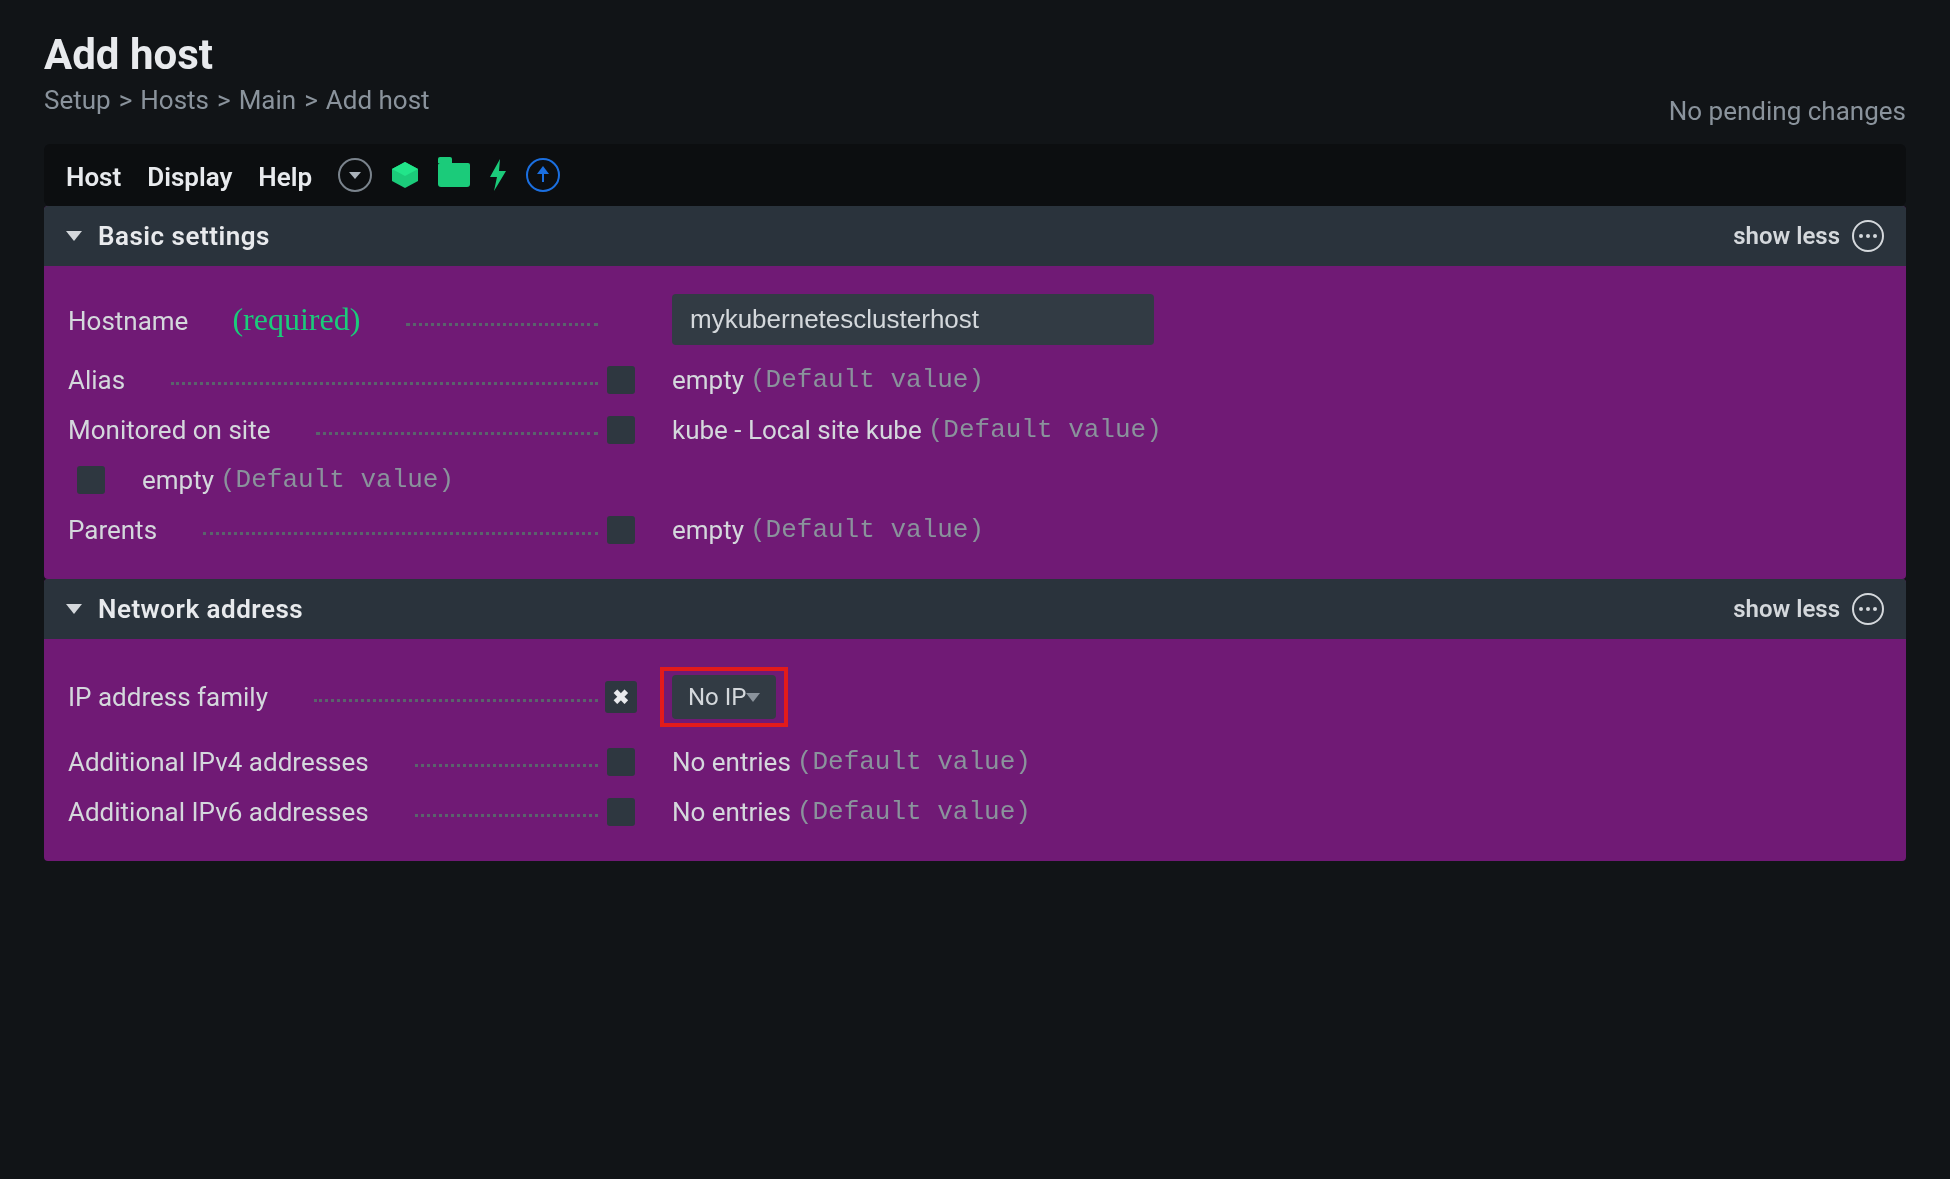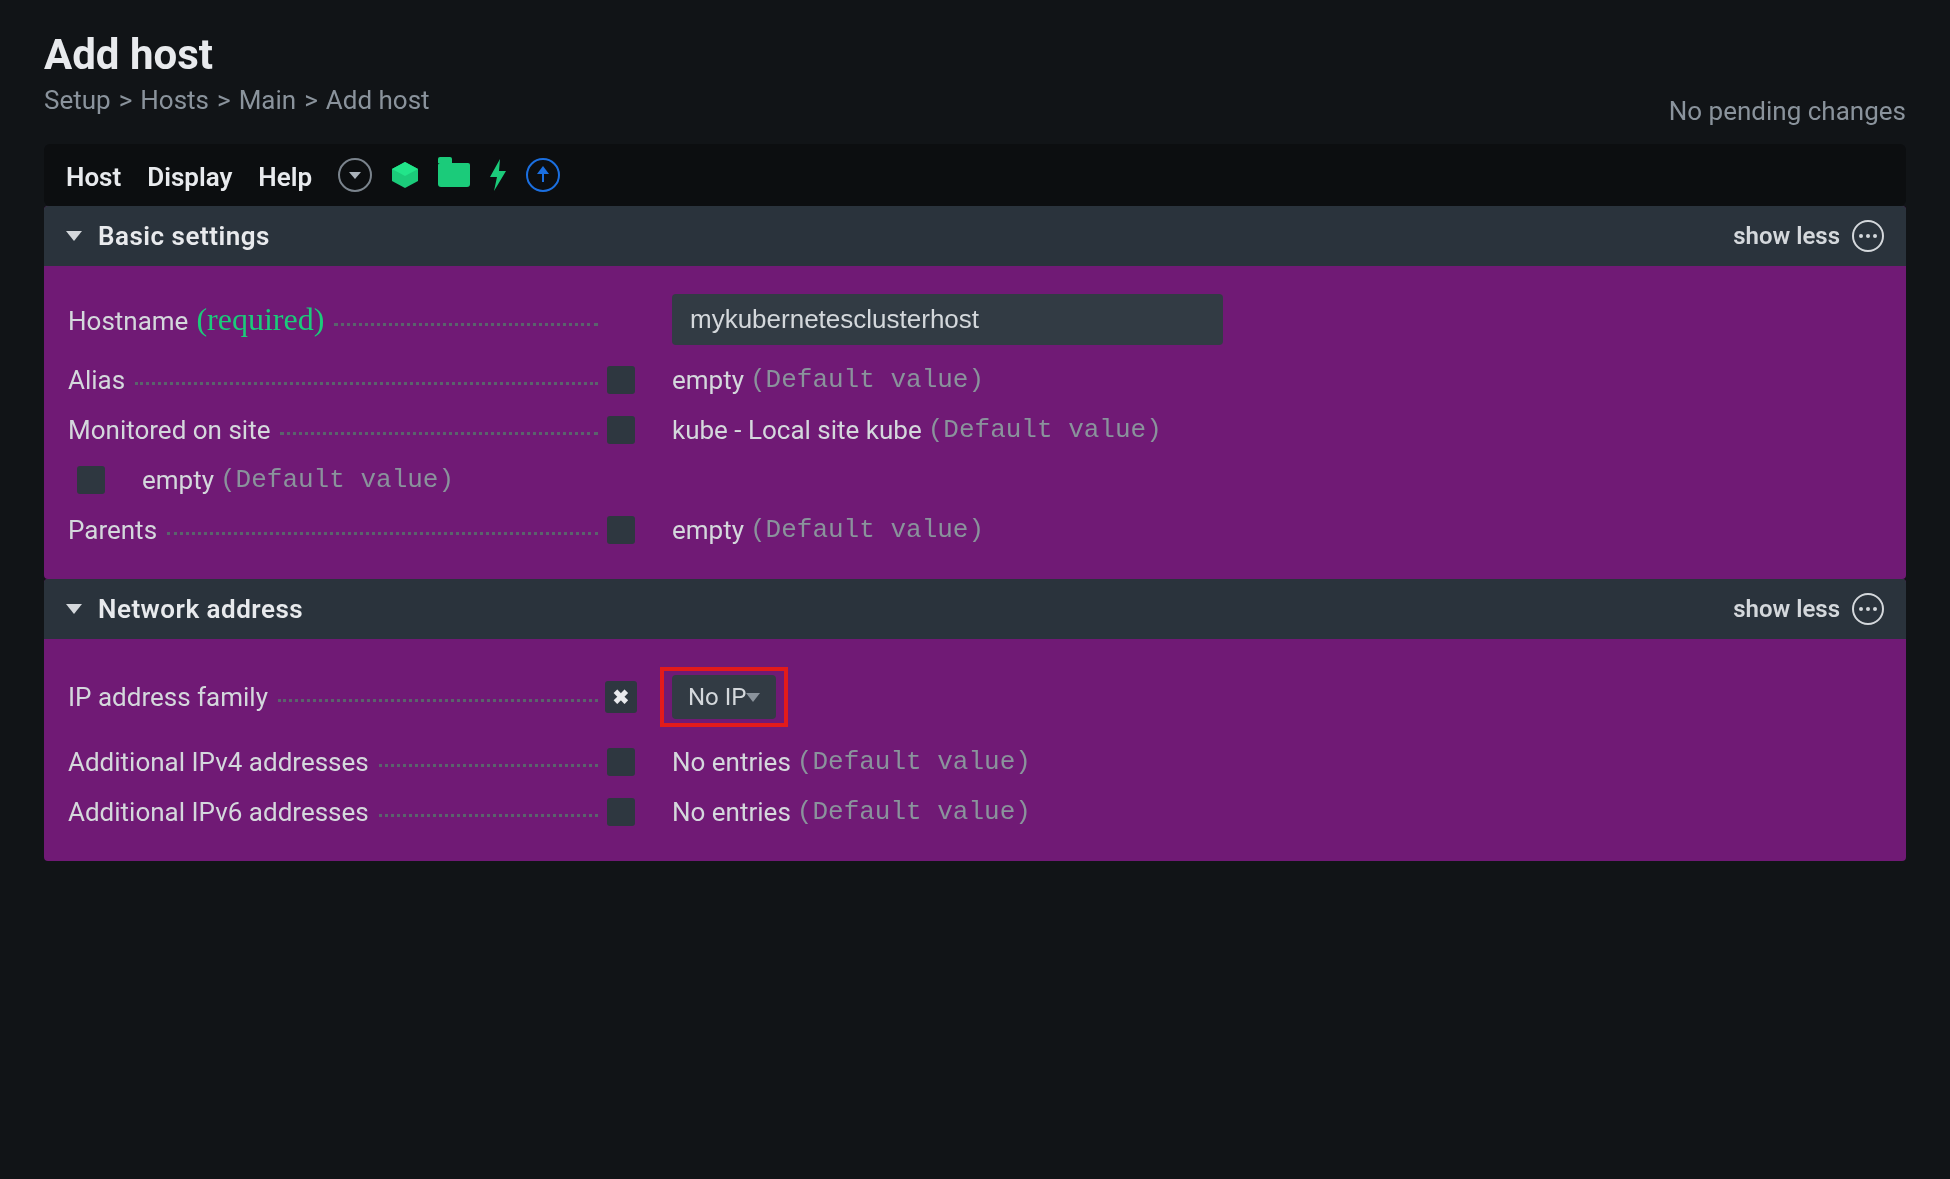--- a/index.html
+++ b/index.html
@@ -166,20 +166,21 @@
 .field-row {
   display: flex;
   align-items: center;
   padding: 10px 0;
 }
 .field-label-wrap {
   width: 530px;
   display: flex;
   align-items: baseline;
   white-space: nowrap;
+  gap: 36px;
 }
 .field-label {
   color: #d4d8dc;
   font-size: 26px;
 }
 .required-tag {
   color: #1bcb7a;
   font-size: 32px;
   margin-left: 8px;
   font-family: Liberation Serif, serif;
@@ -220,21 +221,21 @@
   display: flex;
   align-items: center;
 }
 .text-input {
   background: #323b44;
   border: none;
   border-radius: 4px;
   padding: 10px 18px;
   color: #d4d8dc;
   font-size: 26px;
-  width: 551px;
+  width: 482px;
 }
 .value-text { color: #d4d8dc; font-size: 26px; }
 .default-text { color: #8a939c; font-size: 26px; margin-left: 6px; font-family: Liberation Mono, monospace; }
 .dropdown {
   background: #323b44;
   border-radius: 4px;
   padding: 8px 16px;
   display: inline-flex;
   align-items: center;
   cursor: pointer;

